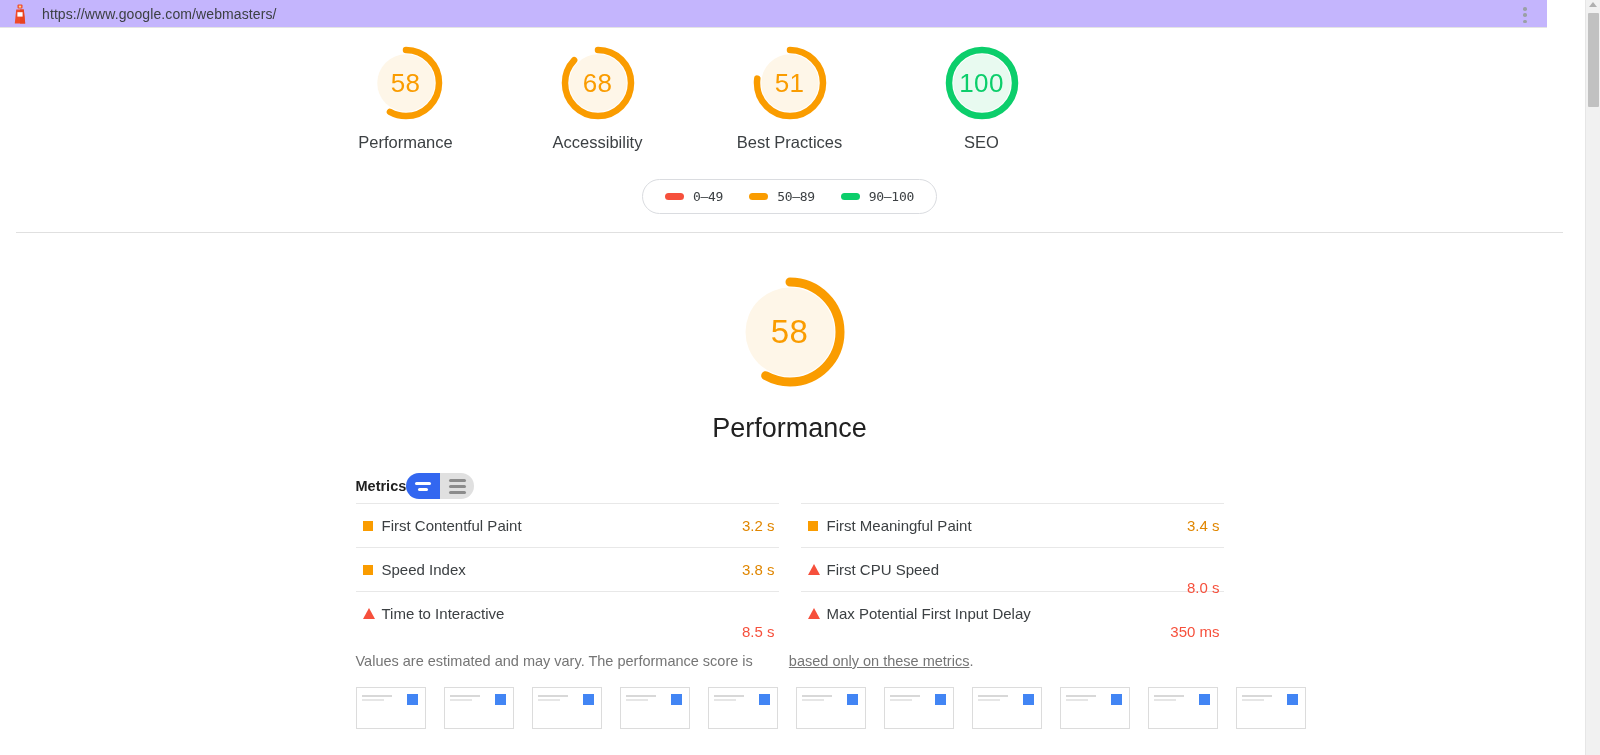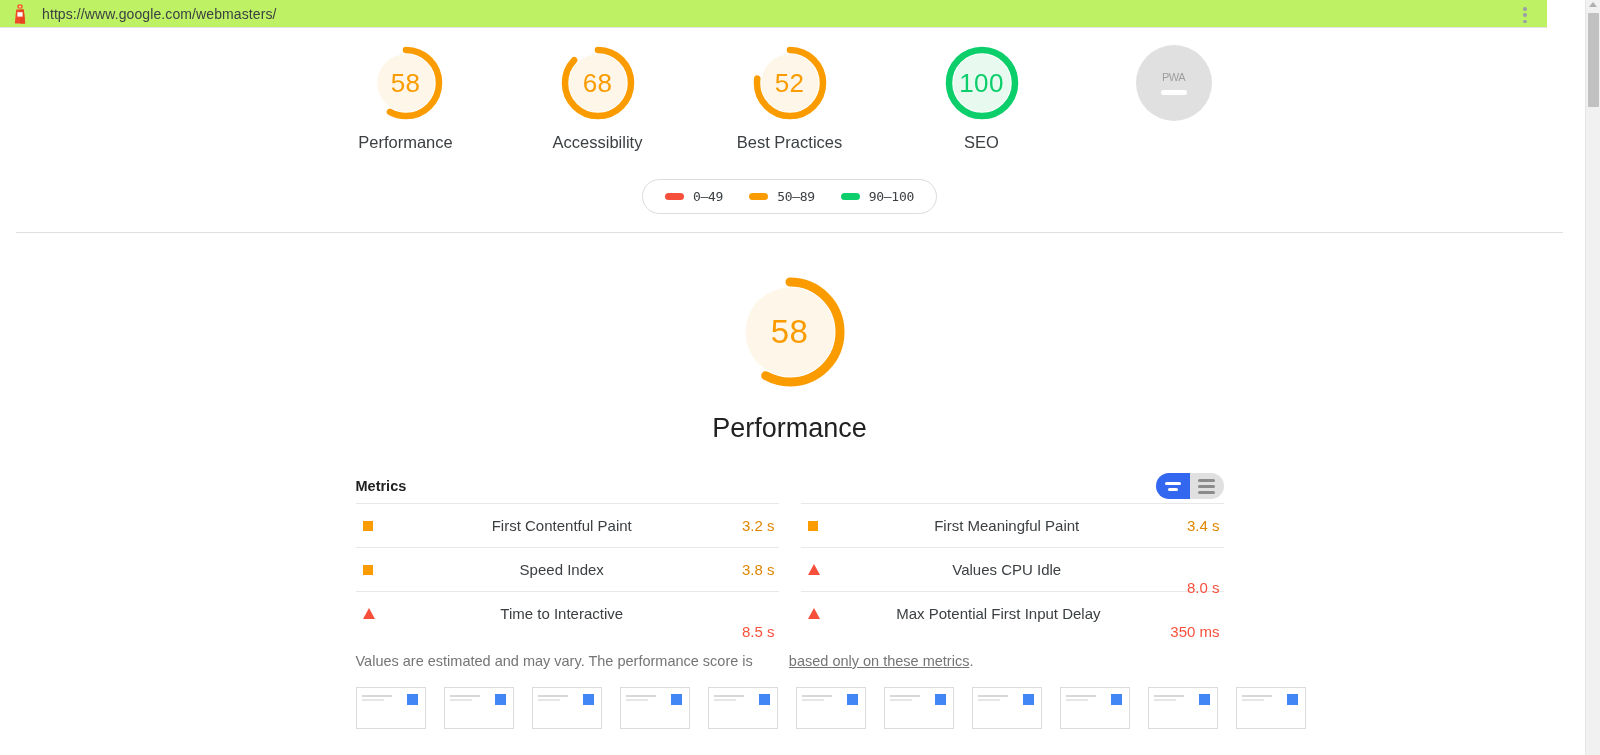--- a/index.html
+++ b/index.html
@@ -9,21 +9,21 @@
     overflow: hidden;
     background: #ffffff;
     font-family: "Liberation Sans", sans-serif;
     -webkit-font-smoothing: antialiased;
   }
 
   
   .urlbar {
     position: absolute; top: 0; left: 0;
     width: 1547px; height: 28px;
-    background: #bef264;
+    background: #c4b5fd;
     border-bottom: 1px solid #e4e4e4;
     display: flex; align-items: center;
   }
   .lh-icon { margin-left: 12px; width: 16px; height: 20px; flex: none; }
   .url-text {
     margin-left: 14px;
     font-size: 14px; color: #3c4043;
     letter-spacing: .1px;
     white-space: nowrap;
   }
@@ -128,41 +128,41 @@
     text-align: center; margin-top: 23px;
     font-size: 27px; color: #212121; font-weight: 400;
   }
 
   
   .metrics-block {
     width: 868px; margin: 27px auto 0 auto;
     position: relative;
   }
   .metrics-head {
-    display: flex; align-items: center; justify-content: space-between;
+    display: flex; align-items: center; 
     height: 30px;
   }
   .metrics-title { font-size: 14.5px; font-weight: bold; color: #212121; }
 
   .toggle {
     display: flex; border-radius: 100px; overflow: hidden;
     width: 68px; height: 26px;
   }
   .toggle-seg {
     width: 34px; height: 26px;
     display: flex; flex-direction: column;
     align-items: center; justify-content: center; gap: 3px;
   }
   .toggle-seg.on { background: #3367f0; }
   .toggle-seg.off { background: #e0e0e0; }
   .tl { height: 3px; border-radius: 2px; display: block; }
   .toggle-seg.on .tl { background: #fff; }
   .toggle-seg.off .tl { background: #8b8b8b; }
 
-  .metrics-cols { display: flex; gap: 22px; margin-top: 2px; text-align: center; }
+  .metrics-cols { display: flex; gap: 22px; margin-top: 2px; }
   .metrics-col { flex: 1 1 0; }
   .metric-row {
     display: flex; align-items: center;
     height: 44px;
     border-top: 1px solid #e8e8e8;
     font-size: 15px;
   }
   .metric-mark { width: 26px; flex: none; display: flex; align-items: center; padding-left: 7px; }
   .mk-square { width: 10px; height: 10px; background: #fa9c00; display: block; }
   .mk-tri {
@@ -249,40 +249,36 @@
        </div>
        <div class="gauge-label">Accessibility</div>
         </div>
         <div class="gauge">
           <div class="gauge-ring">
 
     <svg viewBox="0 0 76 76" width="76" height="76">
       <circle cx="38" cy="38" r="28.75" fill="#fef6e8"></circle>
       <circle cx="38" cy="38" r="33" fill="none" stroke="#fa9c00" stroke-width="6.5" stroke-linecap="round" stroke-dasharray="159.66 207.35" transform="rotate(-90 38 38)"></circle>
     </svg>
-         <span class="gauge-val" style="color: rgb(250, 156, 0);">52</span>
+         <span class="gauge-val" style="color: rgb(250, 156, 0);">51</span>
        </div>
        <div class="gauge-label">Best Practices</div>
         </div>
         <div class="gauge">
           <div class="gauge-ring">
 
     <svg viewBox="0 0 76 76" width="76" height="76">
       <circle cx="38" cy="38" r="28.75" fill="#e8faf0"></circle>
       <circle cx="38" cy="38" r="33" fill="none" stroke="#0cce6b" stroke-width="6.5" stroke-linecap="round" stroke-dasharray="207.35 207.35" transform="rotate(-90 38 38)"></circle>
     </svg>
          <span class="gauge-val" style="color: rgb(12, 206, 107);">100</span>
        </div>
        <div class="gauge-label">SEO</div>
         </div>
         <div class="gauge">
-          <div class="pwa-badge">
-         <span class="pwa-text">PWA</span>
-         <span class="pwa-dash"></span>
-       </div>
         </div>
       </div>
 
     <div class="legend-wrap">
       <div class="legend" id="legend">
           <span class="legend-item">
             <span class="legend-swatch" style="background: rgb(246, 80, 60);"></span>
      <span class="legend-text">0–49</span>
           </span>
           <span class="legend-item">
@@ -353,21 +349,21 @@
             <span class="metric-mark">
               <span class="mk-square"></span>
             </span>
        <span class="metric-name">First Meaningful Paint</span>
        <span class="metric-val avg">3.4 s</span>
           </div>
           <div class="metric-row">
             <span class="metric-mark">
               <span class="mk-tri"></span>
             </span>
-       <span class="metric-name">Values CPU Idle</span>
+       <span class="metric-name">First CPU Speed</span>
        <span class="metric-val slow">8.0 s</span>
           </div>
           <div class="metric-row">
             <span class="metric-mark">
               <span class="mk-tri"></span>
             </span>
        <span class="metric-name">Max Potential First Input Delay</span>
        <span class="metric-val slow">350 ms</span>
           </div>
         </div>

